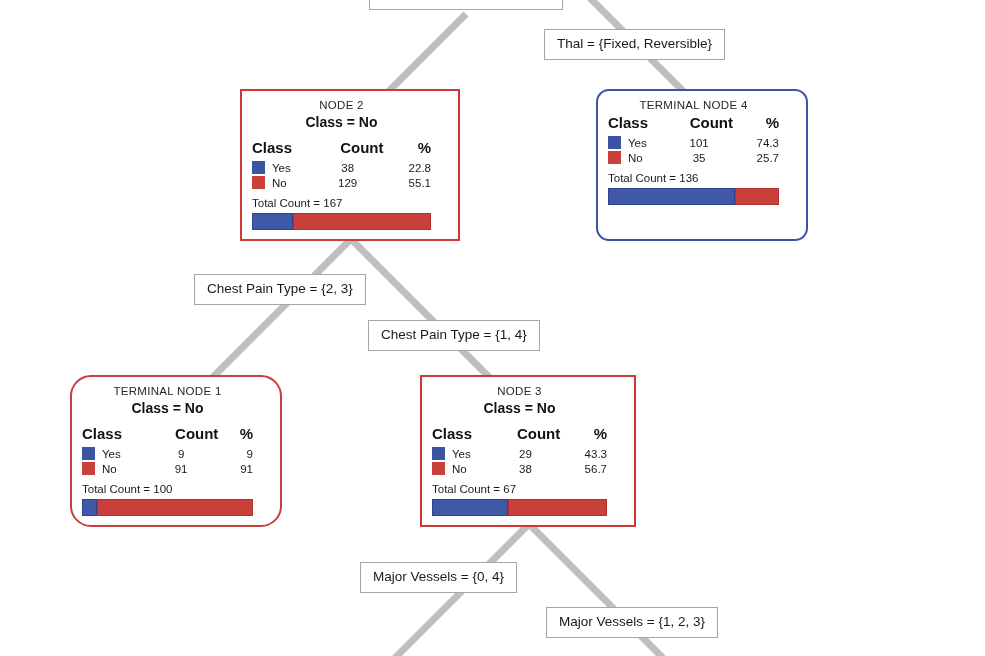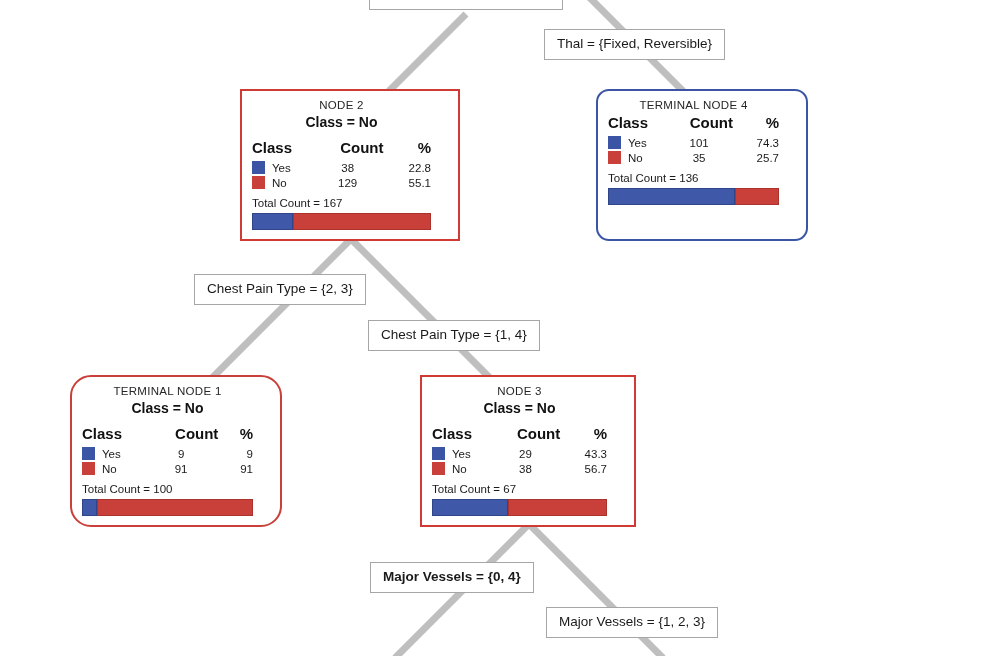--- a/index.html
+++ b/index.html
@@ -153,21 +153,21 @@
   <div class="node internal-red" style="left:369px; top:-34px; width:194px; height:44px; border:1px solid #a6a6a6; padding:0;">
     <div class="node-class" style="font-weight:normal; font-size:13.5px; margin:0; line-height:44px; text-align:center;">Thal = {Normal}</div>
   </div>
 
   <div class="edge-label" style="left:544px; top:29px;">Thal = {Fixed, Reversible}</div>
 
   <div class="edge-label" style="left:194px; top:274px;">Chest Pain Type = {2, 3}</div>
 
   <div class="edge-label" style="left:368px; top:320px;">Chest Pain Type = {1, 4}</div>
 
-  <div class="edge-label" style="left:370px; top:562px;font-weight:bold;">Major Vessels = {0, 4}</div>
+  <div class="edge-label" style="left:360px; top:562px;">Major Vessels = {0, 4}</div>
 
   <div class="edge-label" style="left:546px; top:607px;">Major Vessels = {1, 2, 3}</div>
 
   <div class="node internal-red" style="left:240px; top:89px; width:220px; height:152px;">
     <div class="node-title">NODE 2</div>
     <div class="node-class">Class = No</div>
     <table class="node-table">
       <tbody>
           <tr>
         <th class="c-class">Class</th>

